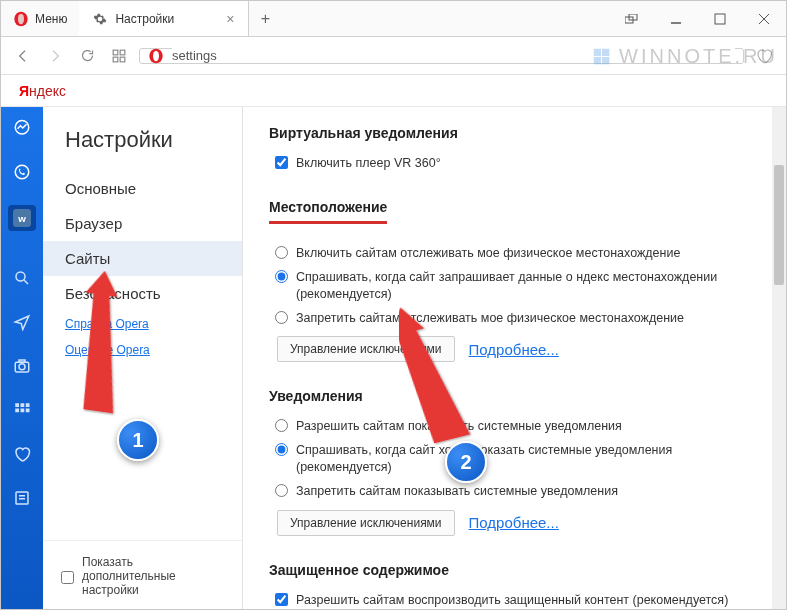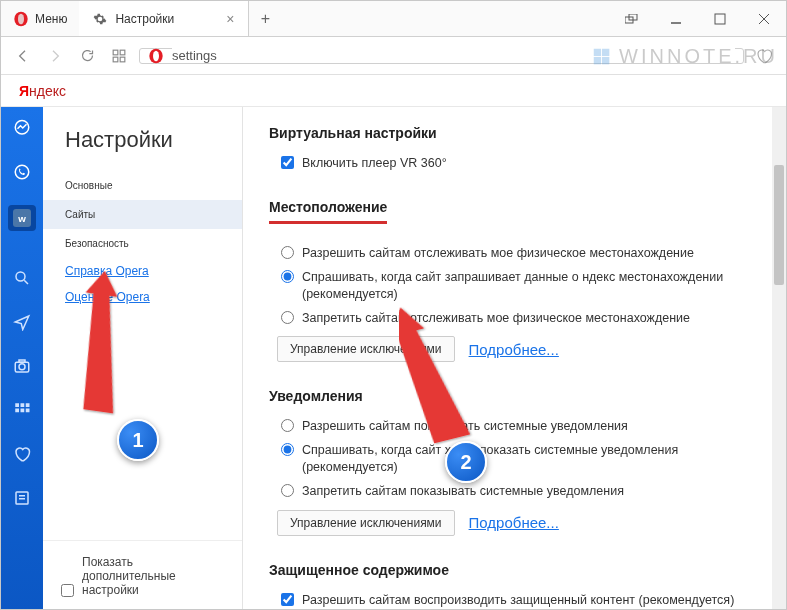--- a/index.html
+++ b/index.html
@@ -34,33 +34,33 @@
 
 
 .rail { width:42px; background:linear-gradient(#1a73e8,#0b57c4); display:flex; flex-direction:column; align-items:center; padding-top:10px; gap:22px; }
 .rail-item { width:22px; height:22px; display:flex; align-items:center; justify-content:center; color:#cfe2ff; cursor:pointer; }
 .rail-item.active { background:#0846a0; border-radius:4px; padding:3px; width:28px; height:26px; }
 .rail-item svg { width:18px; height:18px; }
 
 
 .sidenav { width:200px; border-right:1px solid #e3e3e3; padding:20px 0 0 0; position:relative; display:flex; flex-direction:column; }
 .sidenav h1 { font-size:22px; font-weight:normal; color:#333; padding:0 22px 18px; }
-.nav-item { padding:9px 22px; font-size:10px; color:#333; cursor:pointer; }
+.nav-item { padding:9px 22px; font-size:15px; color:#333; cursor:pointer; }
 .nav-item.selected { background:#e8eef7; }
 .nav-link { padding:6px 22px; font-size:12px; color:#1a73e8; text-decoration:underline; cursor:pointer; }
 .nav-link:first-of-type { margin-top:18px; }
-.adv-check { margin-top:auto; padding:14px 18px; display:flex; align-items:flex-end; gap:8px; font-size:12px; color:#444; border-top:1px solid #eee;}
+.adv-check { margin-top:auto; padding:14px 18px; display:flex; align-items:center; gap:8px; font-size:12px; color:#444; border-top:1px solid #eee;}
 .adv-check input { margin-top:2px; }
 
 
 .content { flex:1; padding:18px 26px; overflow-y:auto; position:relative; }
 .section { margin-bottom:26px; }
 .sec-title { font-size:14px; font-weight:bold; color:#222; margin-bottom:14px; }
 .sec-title.underlined { border-bottom:3px solid #d32f2f; display:inline-block; padding-bottom:6px; }
-.chk-row, .radio-row { display:flex; align-items:flex-start; gap:8px; font-size:12.5px; color:#333; margin:7px 0 7px 12px; line-height:1.35; }
+.chk-row, .radio-row { display:flex; align-items:flex-start; gap:8px; font-size:12.5px; color:#333; margin:7px 0 7px 6px; line-height:1.35; }
 .chk-row input, .radio-row input { margin-top:1px; accent-color:#1a73e8; }
 .btn-row { display:flex; align-items:center; gap:14px; margin:10px 0 0 8px; }
 .mgmt-btn { border:1px solid #ccc; background:#fafafa; padding:5px 12px; font-size:12px; color:#333; cursor:pointer; border-radius:2px; }
 .more-link { color:#1a73e8; font-size:15px; text-decoration:underline; cursor:pointer; }
 
 
 .wmark { position:absolute; top:44px; right:8px; display:flex; align-items:center; gap:6px; opacity:.35; font-size:20px; letter-spacing:3px; color:#6a6a6a; font-family:Georgia,serif; pointer-events:none; z-index:200;}
 .wmark-flag { width:22px; height:22px; }
 
 
@@ -230,48 +230,49 @@
           <rect x="4" y="4" width="16" height="16" rx="1"></rect>
           <line x1="8" y1="9" x2="16" y2="9"></line>
           <line x1="8" y1="13" x2="16" y2="13"></line>
         </svg>
       </div>
   </div>
 
   <div class="sidenav">
     <h1>Настройки</h1>
     <div class="nav-item">Основные</div>
+    <div class="nav-item">Браузер</div>
     <div class="nav-item selected">Сайты</div>
     <div class="nav-item">Безопасность</div>
     <div class="nav-link">Справка Opera</div>
     <div class="nav-link">Оцените Opera</div>
     <label class="adv-check">
       <input type="checkbox" style="">
       <span>Показать дополнительные настройки</span>
     </label>
   </div>
 
   <div class="content">
     <div class="fake-sb">
         <div class="fake-thumb"></div>
       </div>
 
     <div class="section">
-      <div class="sec-title">Виртуальная настройки</div>
+      <div class="sec-title">Виртуальная уведомления</div>
       <label class="chk-row">
         <input type="checkbox" checked="" style="">
         <span>Включить плеер VR 360°</span>
       </label>
     </div>
 
     <div class="section">
       <div class="sec-title underlined">Местоположение</div>
       <label class="radio-row">
           <input type="radio" name="loc" style="">
-          <span>Разрешить сайтам отслеживать мое физическое местонахождение</span>
+          <span>Включить сайтам отслеживать мое физическое местонахождение</span>
         </label>
       <label class="radio-row">
           <input type="radio" name="loc" checked="" style="">
           <span>Спрашивать, когда сайт запрашивает данные о ндекс местонахождении (рекомендуется)</span>
         </label>
       <label class="radio-row">
           <input type="radio" name="loc" style="">
           <span>Запретить сайтам отслеживать мое физическое местонахождение</span>
         </label>
       <div class="btn-row">

